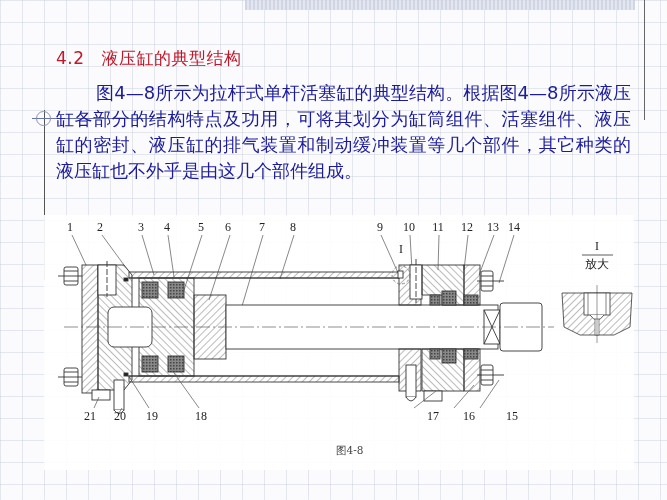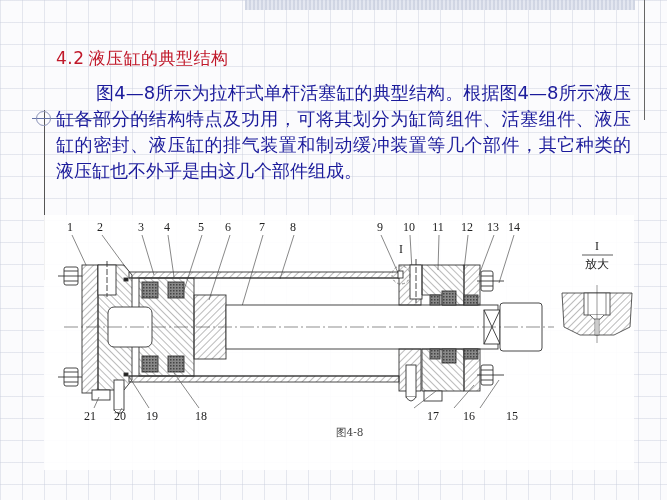--- a/index.html
+++ b/index.html
@@ -18,33 +18,33 @@
     opacity: 0.85;
   }
   .right-rule { position: absolute; left: 644px; top: 0; width: 1px; height: 120px; background: #666; }
   .left-rule { position: absolute; left: 44px; top: 110px; width: 1px; height: 170px; background: #555; }
   .h-rule { position: absolute; left: 32px; top: 118px; width: 130px; height: 1px; background: #6674a8; }
   .crosshair { position: absolute; left: 36px; top: 111px; width: 13px; height: 13px; border: 1px solid #8b93b8; border-radius: 50%; }
   .section-title {
     position: absolute; left: 56px; top: 47px; font-size: 17px; color: #c0182a;
     letter-spacing: 0.5px; white-space: nowrap;
   }
-  .section-title .num { margin-right: 4px; }
+  .section-title .num { margin-right: 17px; }
   .body-text {
     position: absolute; left: 56px; top: 80px; width: 575px;
     font-size: 18px; line-height: 26px; color: #1b1b9b; text-align: justify;
   }
   .body-text .indent { display: inline-block; width: 40px; }
   .figure-area {
     position: absolute; left: 44px; top: 215px; width: 590px; height: 255px;
     background: rgba(255,255,255,0.92);
   }
   svg.drawing { position: absolute; left: 0; top: 0; }
   .caption {
-    position: absolute; left: 336px; top: 426px; font-family: "DejaVu Serif", serif;
+    position: absolute; left: 336px; top: 444px; font-family: "DejaVu Serif", serif;
     font-size: 10.5px; color: #444;
   }
   .num-label { font-family: "Liberation Serif", serif; font-size: 12px; fill: #222; }
   .detail-label { font-family: "Liberation Serif", serif; font-size: 12px; fill: #222; }
 </style>
 </head>
 <body>
 
 <div class="top-band"></div>
 <div class="right-rule"></div>

